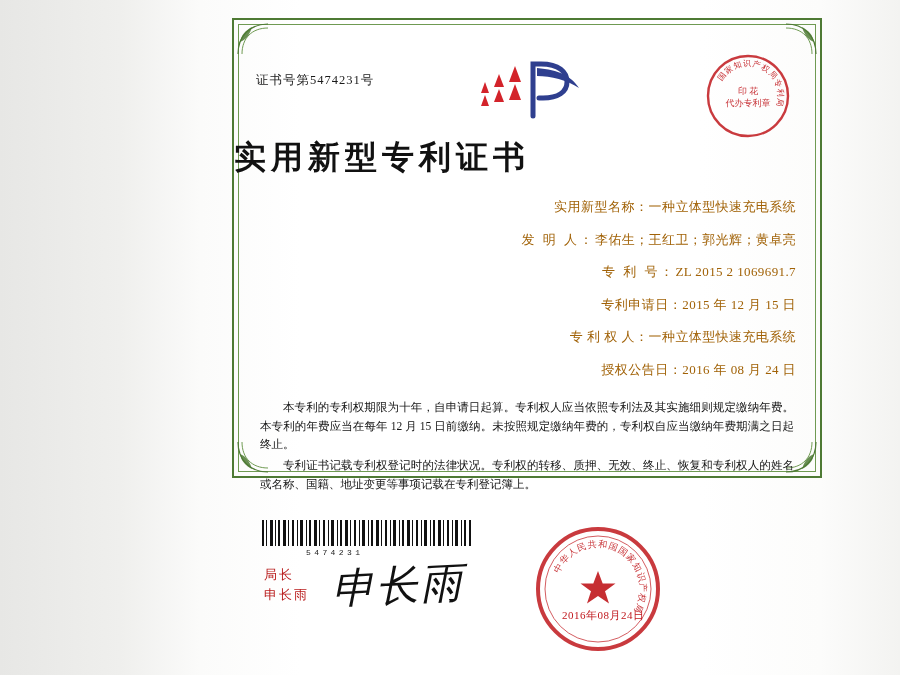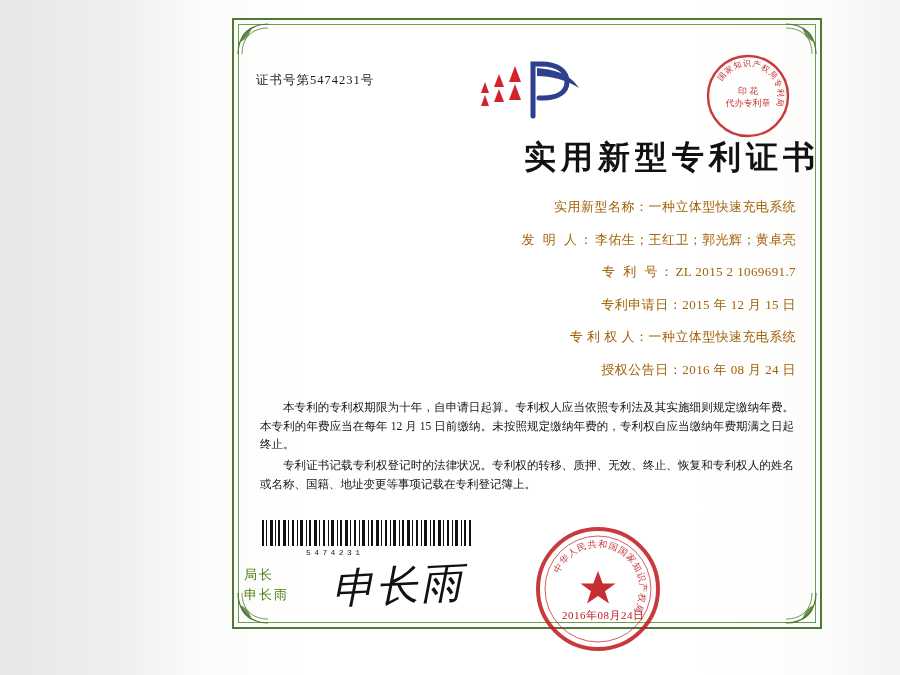--- a/index.html
+++ b/index.html
@@ -27,21 +27,21 @@
     background:
       linear-gradient(to right,
         #e7e7e5 0px, #efefed 120px, #fbfbfa 200px,
         #ffffff 300px, #ffffff 700px, #fcfcfb 820px, #f3f3f1 900px);
   }
   .cert-frame {
     position: absolute;
     left: 232px;
     top: 18px;
     width: 590px;
-    height: 611px;
+    height: 460px;
     border: 2px solid #4e7a34;
     box-sizing: border-box;
   }
   .cert-frame:before {
     content: "";
     position: absolute;
     left: 4px; top: 4px; right: 4px; bottom: 4px;
     border: 1px solid #6f9a52;
   }
   
@@ -70,21 +70,21 @@
     left: 50%;
     top: 38px;
     transform: translateX(-50%);
     width: 128px;
     height: 62px;
   }
   .title {
     position: absolute;
     left: 0; right: 0;
     top: 116px;
-    text-align: right;
+    text-align: left;
     font-size: 32px;
     font-weight: bold;
     letter-spacing: 5px;
     color: #111;
     font-family: "DejaVu Serif", "Liberation Serif", serif;
   }
   .fields {
     position: absolute;
     left: 24px;
     top: 178px;
@@ -135,25 +135,25 @@
     left: 28px;
     top: 528px;
     font-size: 8px;
     letter-spacing: 3.4px;
     color: #222;
     font-family: "Liberation Mono", monospace;
     padding-left: 44px;
   }
   .sig-block {
     position: absolute;
-    left: 10px;
+    left: 30px;
     top: 545px;
     font-size: 13px;
     line-height: 1.5;
-    color: #4d7c0f;
+    color: #b91c1c;
     letter-spacing: 2px;
   }
   .handwrite {
     position: absolute;
     left: 98px;
     top: 538px;
     font-size: 42px;
     color: #111;
     font-family: "DejaVu Serif", serif;
     font-style: italic;

